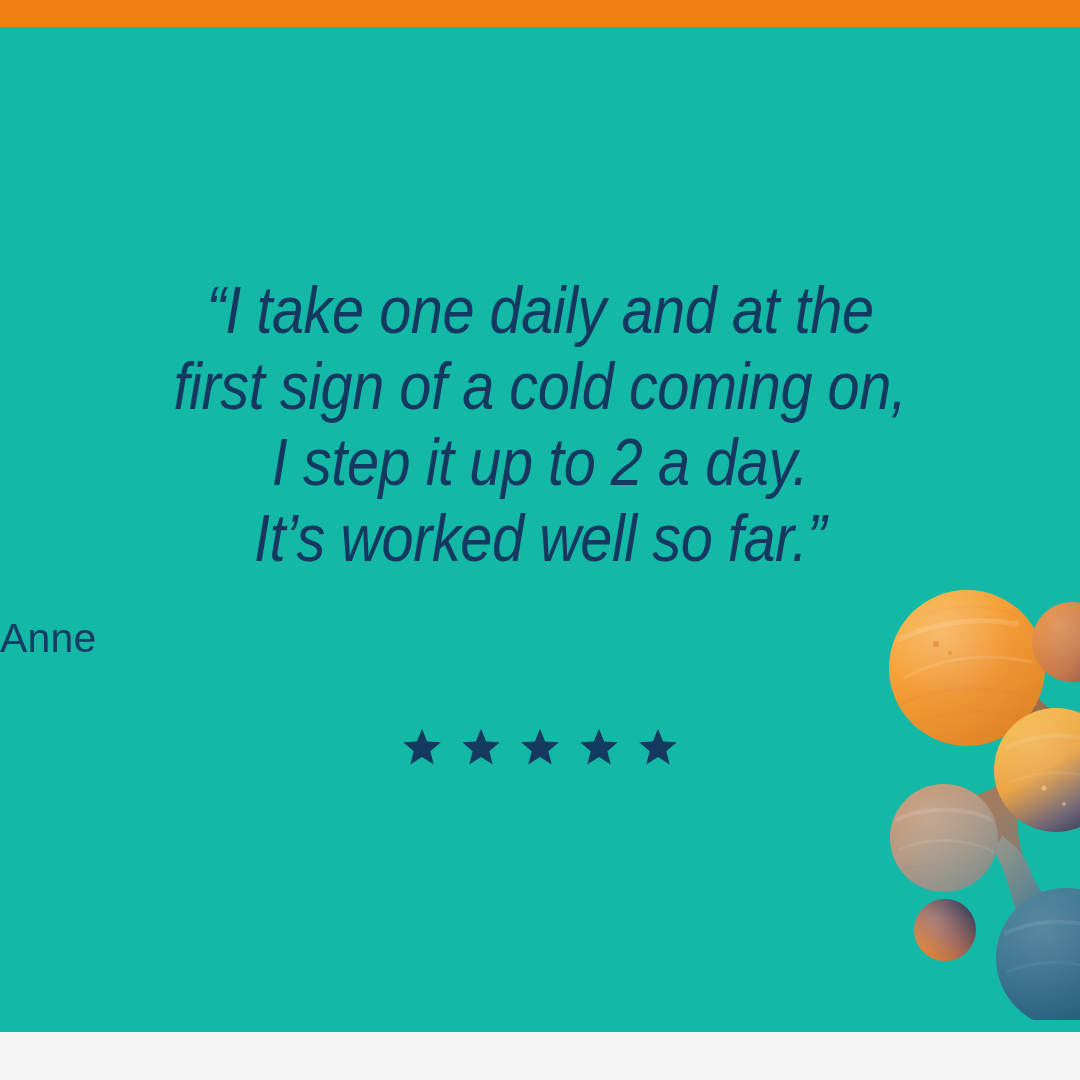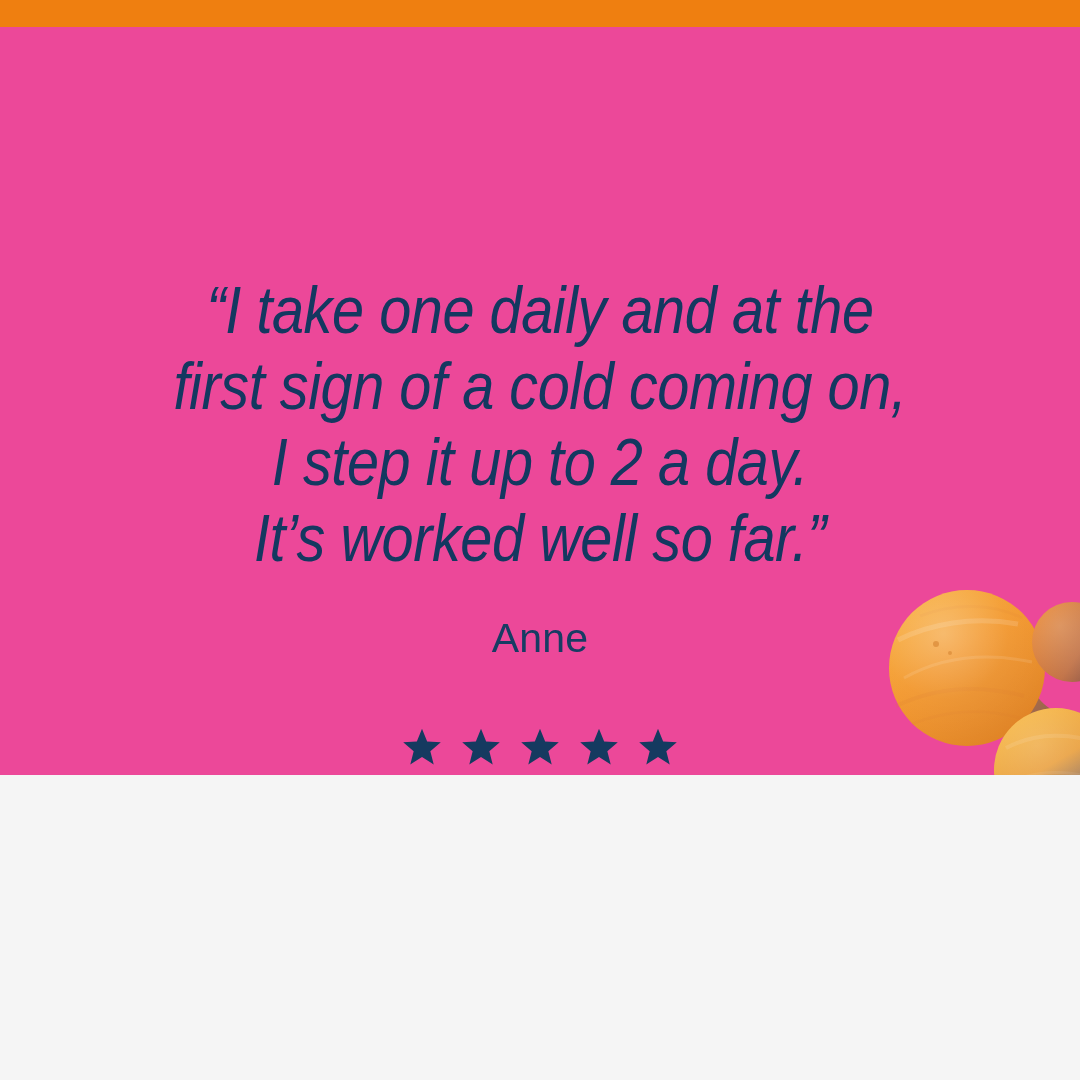--- a/index.html
+++ b/index.html
@@ -12,22 +12,22 @@
     height: 1080px;
     background: #f5f5f5;
     font-family: "Liberation Sans", sans-serif;
     overflow: hidden;
     position: relative;
   }
 
   .canvas {
     position: relative;
     width: 1080px;
-    height: 775px;
-    background: #ec4899;
+    height: 1032px;
+    background: #14b8a6;
     overflow: hidden;
   }
 
   
   .top-bar {
     position: absolute;
     top: 0;
     left: 0;
     width: 1080px;
     height: 27px;
@@ -57,21 +57,21 @@
     transform-origin: center center;
     white-space: nowrap;
   }
 
   
   .attribution {
     position: absolute;
     top: 614px;
     left: 0;
     width: 1080px;
-    text-align: center;
+    text-align: left;
     z-index: 3;
   }
   .attr-name,
   .attr-role {
     display: block;
     font-family: "Liberation Sans", sans-serif;
     font-weight: 300;
     font-size: 41px;
     line-height: 49px;
     letter-spacing: 0.2px;

